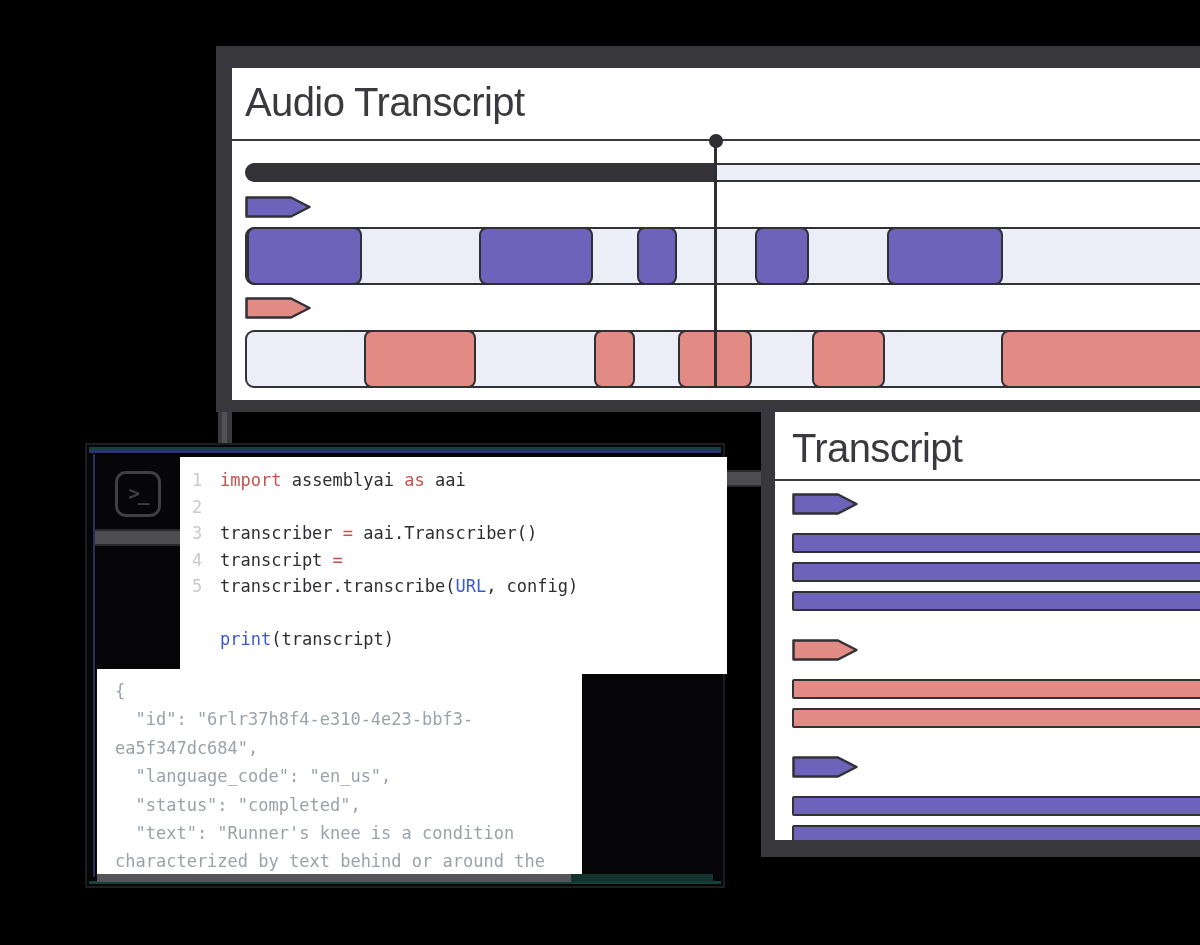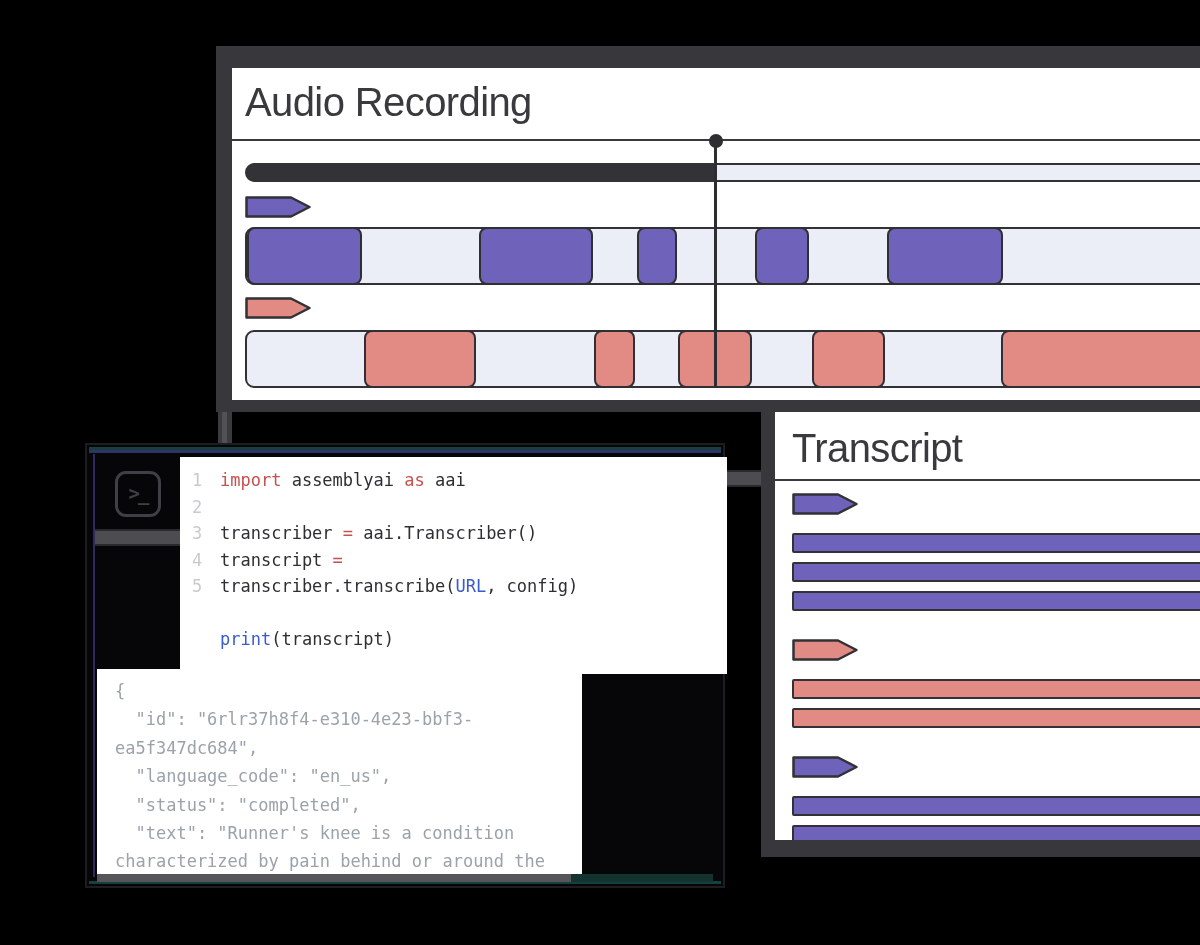--- a/index.html
+++ b/index.html
@@ -85,21 +85,21 @@
 </style>
 </head>
 <body>
 
 <div class="v-connector"></div>
 
 <div class="h-connector"></div>
 
 <div class="audio-frame">
   <div class="audio-inner">
-    <div class="panel-title audio-title">Audio Recording</div>
+    <div class="panel-title audio-title">Audio Transcript</div>
     <div class="divider audio-divider"></div>
 
     <div class="progress-track">
       <div class="progress-fill" style="width: 48.3%;"></div>
     </div>
 
     <div class="tag tag-a"><svg width="67" height="22" viewBox="0 0 67 22">
           <path d="M1.5 1.5 H46 L64.5 11 L46 20.5 H1.5 Z" fill="#6F62BA" stroke="#313136" stroke-width="2.5" stroke-linejoin="round"></path>
         </svg></div>
     <div class="track track-a">
@@ -165,18 +165,18 @@
   <div class="acc-navy-left"></div>
   <div class="acc-teal-bottom"></div>
 
   <div class="term-icon">
     <span class="ti-glyph">&gt;_</span>
   </div>
   <div class="sidebar-strip"></div>
 
   <div class="code-editor"><div class="code-row"><span class="ln">1</span><span style="color: rgb(197, 82, 78);">import</span><span style="color: rgb(46, 46, 51);"> assemblyai </span><span style="color: rgb(197, 82, 78);">as</span><span style="color: rgb(46, 46, 51);"> aai</span></div><div class="code-row"><span class="ln">2</span></div><div class="code-row"><span class="ln">3</span><span style="color: rgb(46, 46, 51);">transcriber </span><span style="color: rgb(197, 82, 78);">=</span><span style="color: rgb(46, 46, 51);"> aai.Transcriber()</span></div><div class="code-row"><span class="ln">4</span><span style="color: rgb(46, 46, 51);">transcript </span><span style="color: rgb(197, 82, 78);">=</span></div><div class="code-row"><span class="ln">5</span><span style="color: rgb(46, 46, 51);">transcriber.transcribe(</span><span style="color: rgb(58, 90, 208);">URL</span><span style="color: rgb(46, 46, 51);">, config)</span></div><div class="code-row"><span class="ln"></span></div><div class="code-row"><span class="ln"></span><span style="color: rgb(58, 90, 208);">print</span><span style="color: rgb(46, 46, 51);">(transcript)</span></div></div>
 
-  <div class="json-output"><div>{</div><div>  "id": "6rlr37h8f4-e310-4e23-bbf3-</div><div>ea5f347dc684",</div><div>  "language_code": "en_us",</div><div>  "status": "completed",</div><div>  "text": "Runner's knee is a condition</div><div>characterized by pain behind or around the</div></div>
+  <div class="json-output"><div>{</div><div>  "id": "6rlr37h8f4-e310-4e23-bbf3-</div><div>ea5f347dc684",</div><div>  "language_code": "en_us",</div><div>  "status": "completed",</div><div>  "text": "Runner's knee is a condition</div><div>characterized by text behind or around the</div></div>
 
   <div class="code-scrollbar">
     <div class="code-scroll-thumb"></div>
   </div>
 </div>
 
 </body></html>

